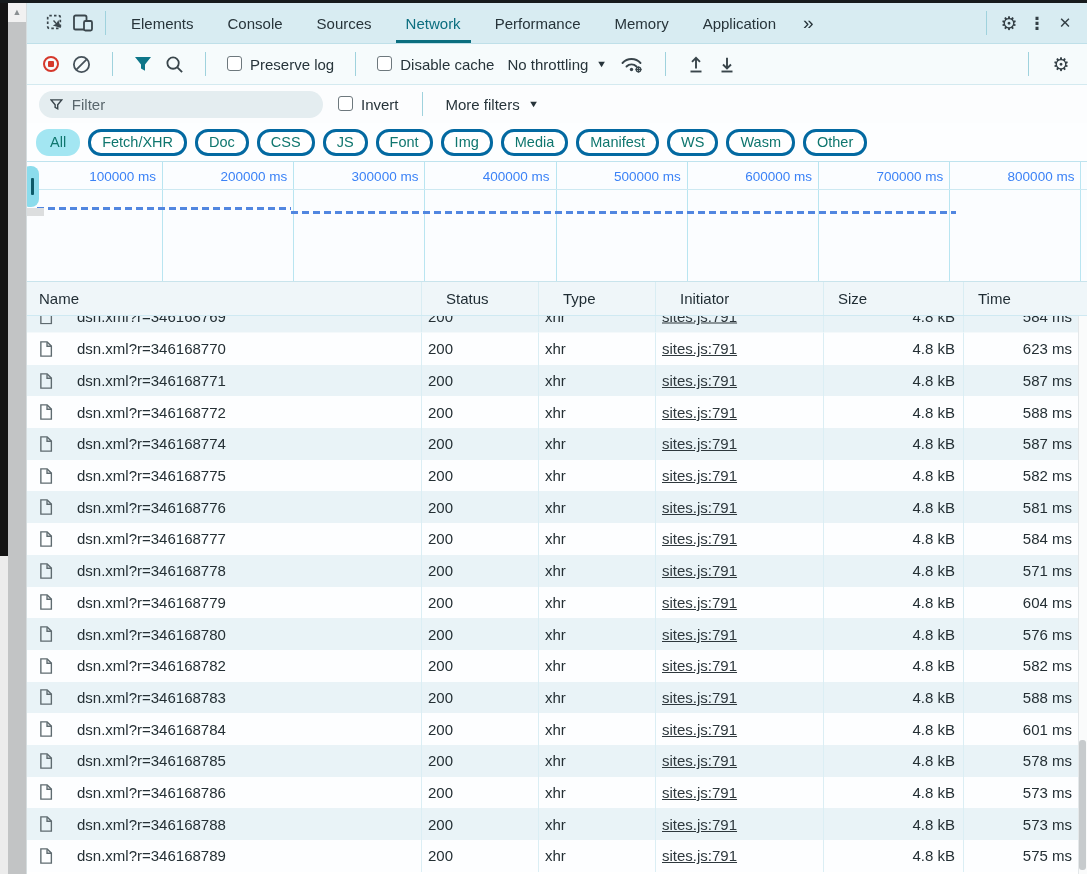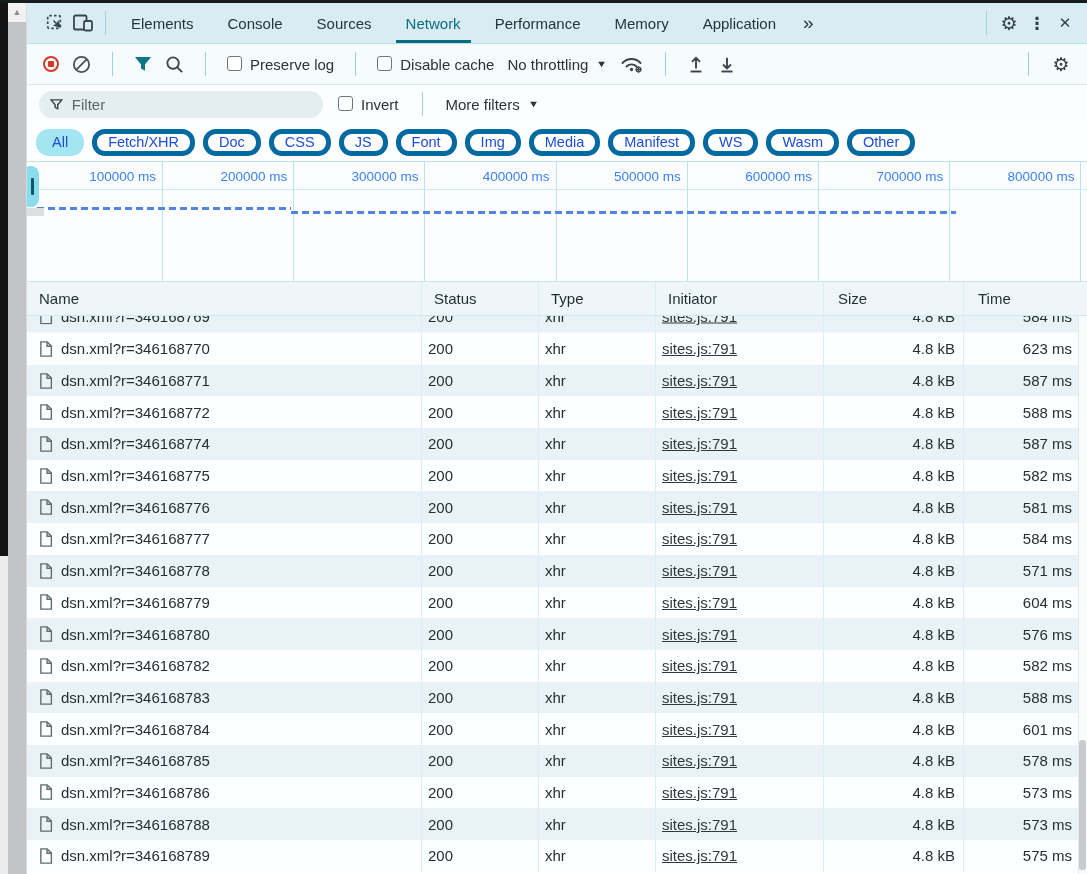--- a/index.html
+++ b/index.html
@@ -51,56 +51,56 @@
   .filterbar { flex:0 0 38px; background:#fcfdfe; display:flex; align-items:center;
     padding:0 12px; gap:15px; font-size:15px; color:#27343a; }
   .filter-pill { width:284px; height:27px; border-radius:14px; background:#e4edf0;
     display:flex; align-items:center; padding:0 11px; gap:9px; }
   .filter-input { border:none; outline:none; background:transparent; font-size:15px;
     color:#33414a; width:100%; font-family:inherit; }
   .filter-input::placeholder { color:#5a676d; }
 
   
   .chipsbar { flex:0 0 38px; display:flex; align-items:center; gap:8px; padding:0 9px; background:#fdfeff; }
-  .chip { height:27px; padding:0 11px; display:flex; align-items:center; border:5px solid #0369a1;
-    border-radius:13px; font-size:14.5px; color:#1d4ed8; background:#fff; white-space:nowrap; }
+  .chip { height:27px; padding:0 11px; display:flex; align-items:center; border:3px solid #0369a1;
+    border-radius:13px; font-size:14.5px; color:#0f766e; background:#fff; white-space:nowrap; }
   .chip.active { background:#a3e6f2; border-color:#a3e6f2; }
 
   
   .timeline { flex:0 0 121px; position:relative; background:#fbfdff;
     border-top:1px solid #bfe3ee; border-bottom:1px solid #c9e4ec; overflow:hidden; }
   .tick-line { position:absolute; top:0; bottom:0; width:1px; background:#b9e5f1; }
   .tick-label { position:absolute; top:7px; width:110px; text-align:right;
     font-size:13.5px; color:#3b82f6; }
   .ruler-sep { position:absolute; left:0; right:0; top:27px; height:1px; background:#cde9f2; }
   .tl-handle { position:absolute; left:-5px; top:4px; width:17px; height:41px;
     background:#8bdcec; border-radius:8px; }
   .tl-handle-bar { position:absolute; left:9px; top:12px; width:3px; height:17px;
     background:#0c5a68; border-radius:1px; }
   .tl-graybox { position:absolute; left:0; top:46px; width:17px; height:8px; background:#dcdedf; }
   .dash { position:absolute; height:3px;
     background:repeating-linear-gradient(90deg,#5186e0 0 7px,transparent 7px 11px); }
 
   
   .thead { flex:0 0 34px; display:grid; grid-template-columns:394px 117px 117px 168px 140px 1fr;
     background:#eff6f9; border-bottom:1px solid #cfe9f2; font-size:15px; color:#1f2c33; }
-  .thead > div { display:flex; align-items:center; padding-left:12px;
+  .thead > div { display:flex; align-items:center; padding-left:24px;
     border-left:1px solid #d9edf3; overflow:hidden; }
   .thead > div:first-child { border-left:none; padding-left:12px; }
   .thead > .pad-more { padding-left:14px; }
 
   .rows { flex:1 1 auto; overflow:hidden; position:relative; }
   .partial-clip { height:17px; overflow:hidden; }
   .partial-clip .row { transform:translateY(-15.5px); }
   .row { display:grid; grid-template-columns:394px 117px 117px 168px 140px 1fr;
     height:31.7px; font-size:15px; color:#242f34; background:#fdfeff; }
   .row.tint { background:#e9f3f7; }
   .cell { display:flex; align-items:center; padding-left:6px;
     border-left:1px solid #dbeef4; overflow:hidden; white-space:nowrap; }
-  .cell.name { border-left:none; padding-left:12px; gap:8px; }
+  .cell.name { border-left:none; padding-left:12px; gap:24px; }
   .cell.right { justify-content:flex-end; padding-left:0; }
   .cell.size { padding-right:8px; }
   .cell.time { padding-right:15px; }
   .cell .req-link { color:#2e383d; text-decoration:underline; cursor:pointer; }
 
   .vscroll { position:absolute; right:0; top:0; bottom:0; width:9px; background:#fafbfb;
     border-left:1px solid #e4e8ea; }
   .vthumb { position:absolute; right:1px; width:7px; top:424px; height:130px;
     background:#c7cbcd; border-radius:3px; }
 

